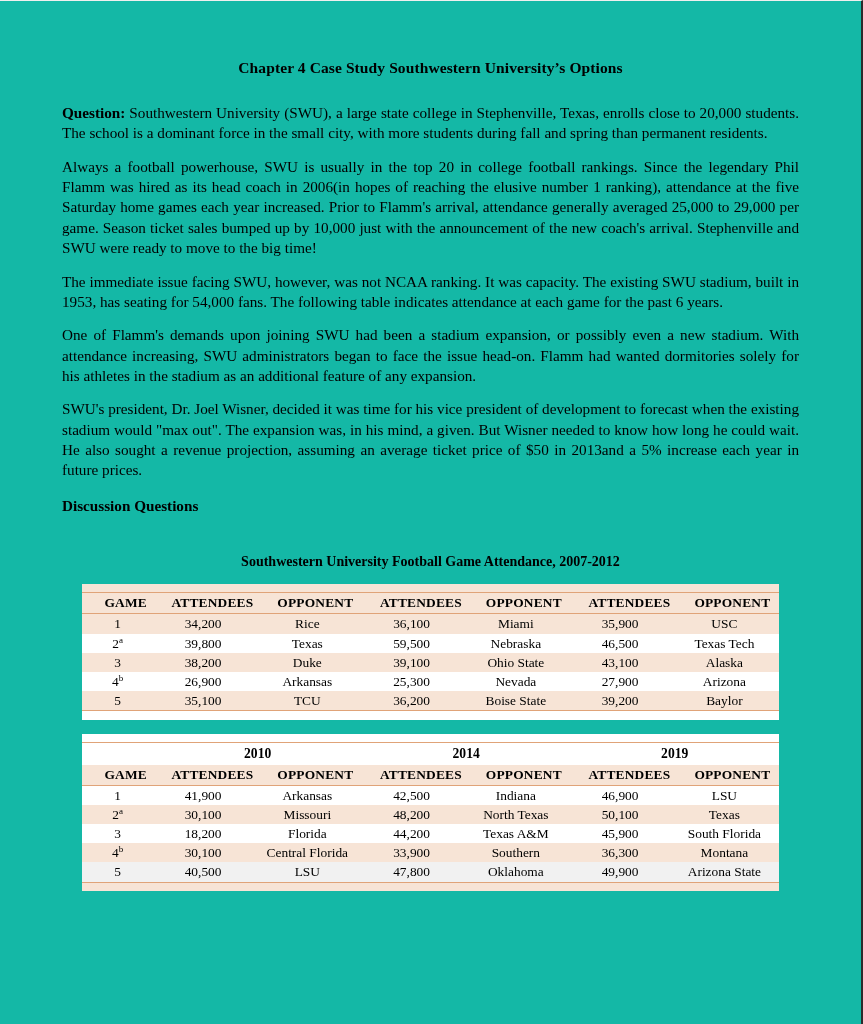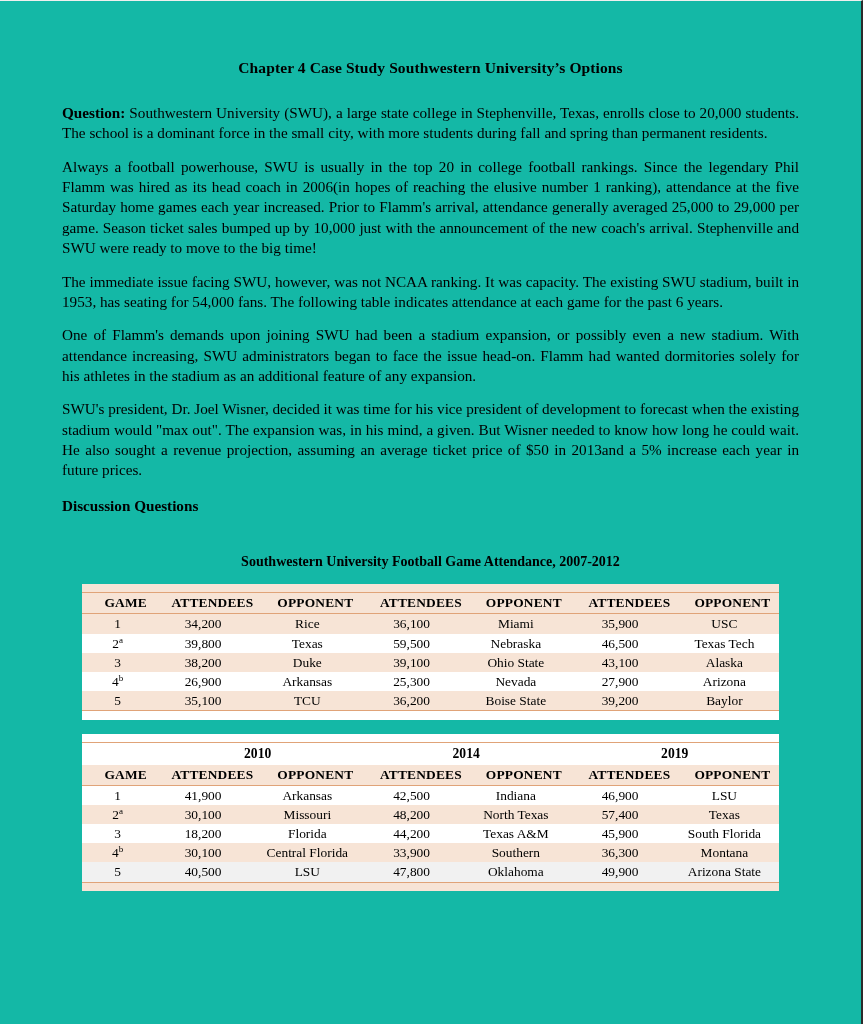--- a/index.html
+++ b/index.html
@@ -281,21 +281,21 @@
             <td>Indiana</td>
             <td>46,900</td>
             <td>LSU</td>
           </tr>
           <tr class="bg-peach">
             <td><span>2</span><sup>a</sup></td>
             <td>30,100</td>
             <td>Missouri</td>
             <td>48,200</td>
             <td>North Texas</td>
-            <td>57,400</td>
+            <td>50,100</td>
             <td>Texas</td>
           </tr>
           <tr class="bg-white">
             <td><span>3</span></td>
             <td>18,200</td>
             <td>Florida</td>
             <td>44,200</td>
             <td>Texas A&amp;M</td>
             <td>45,900</td>
             <td>South Florida</td>

